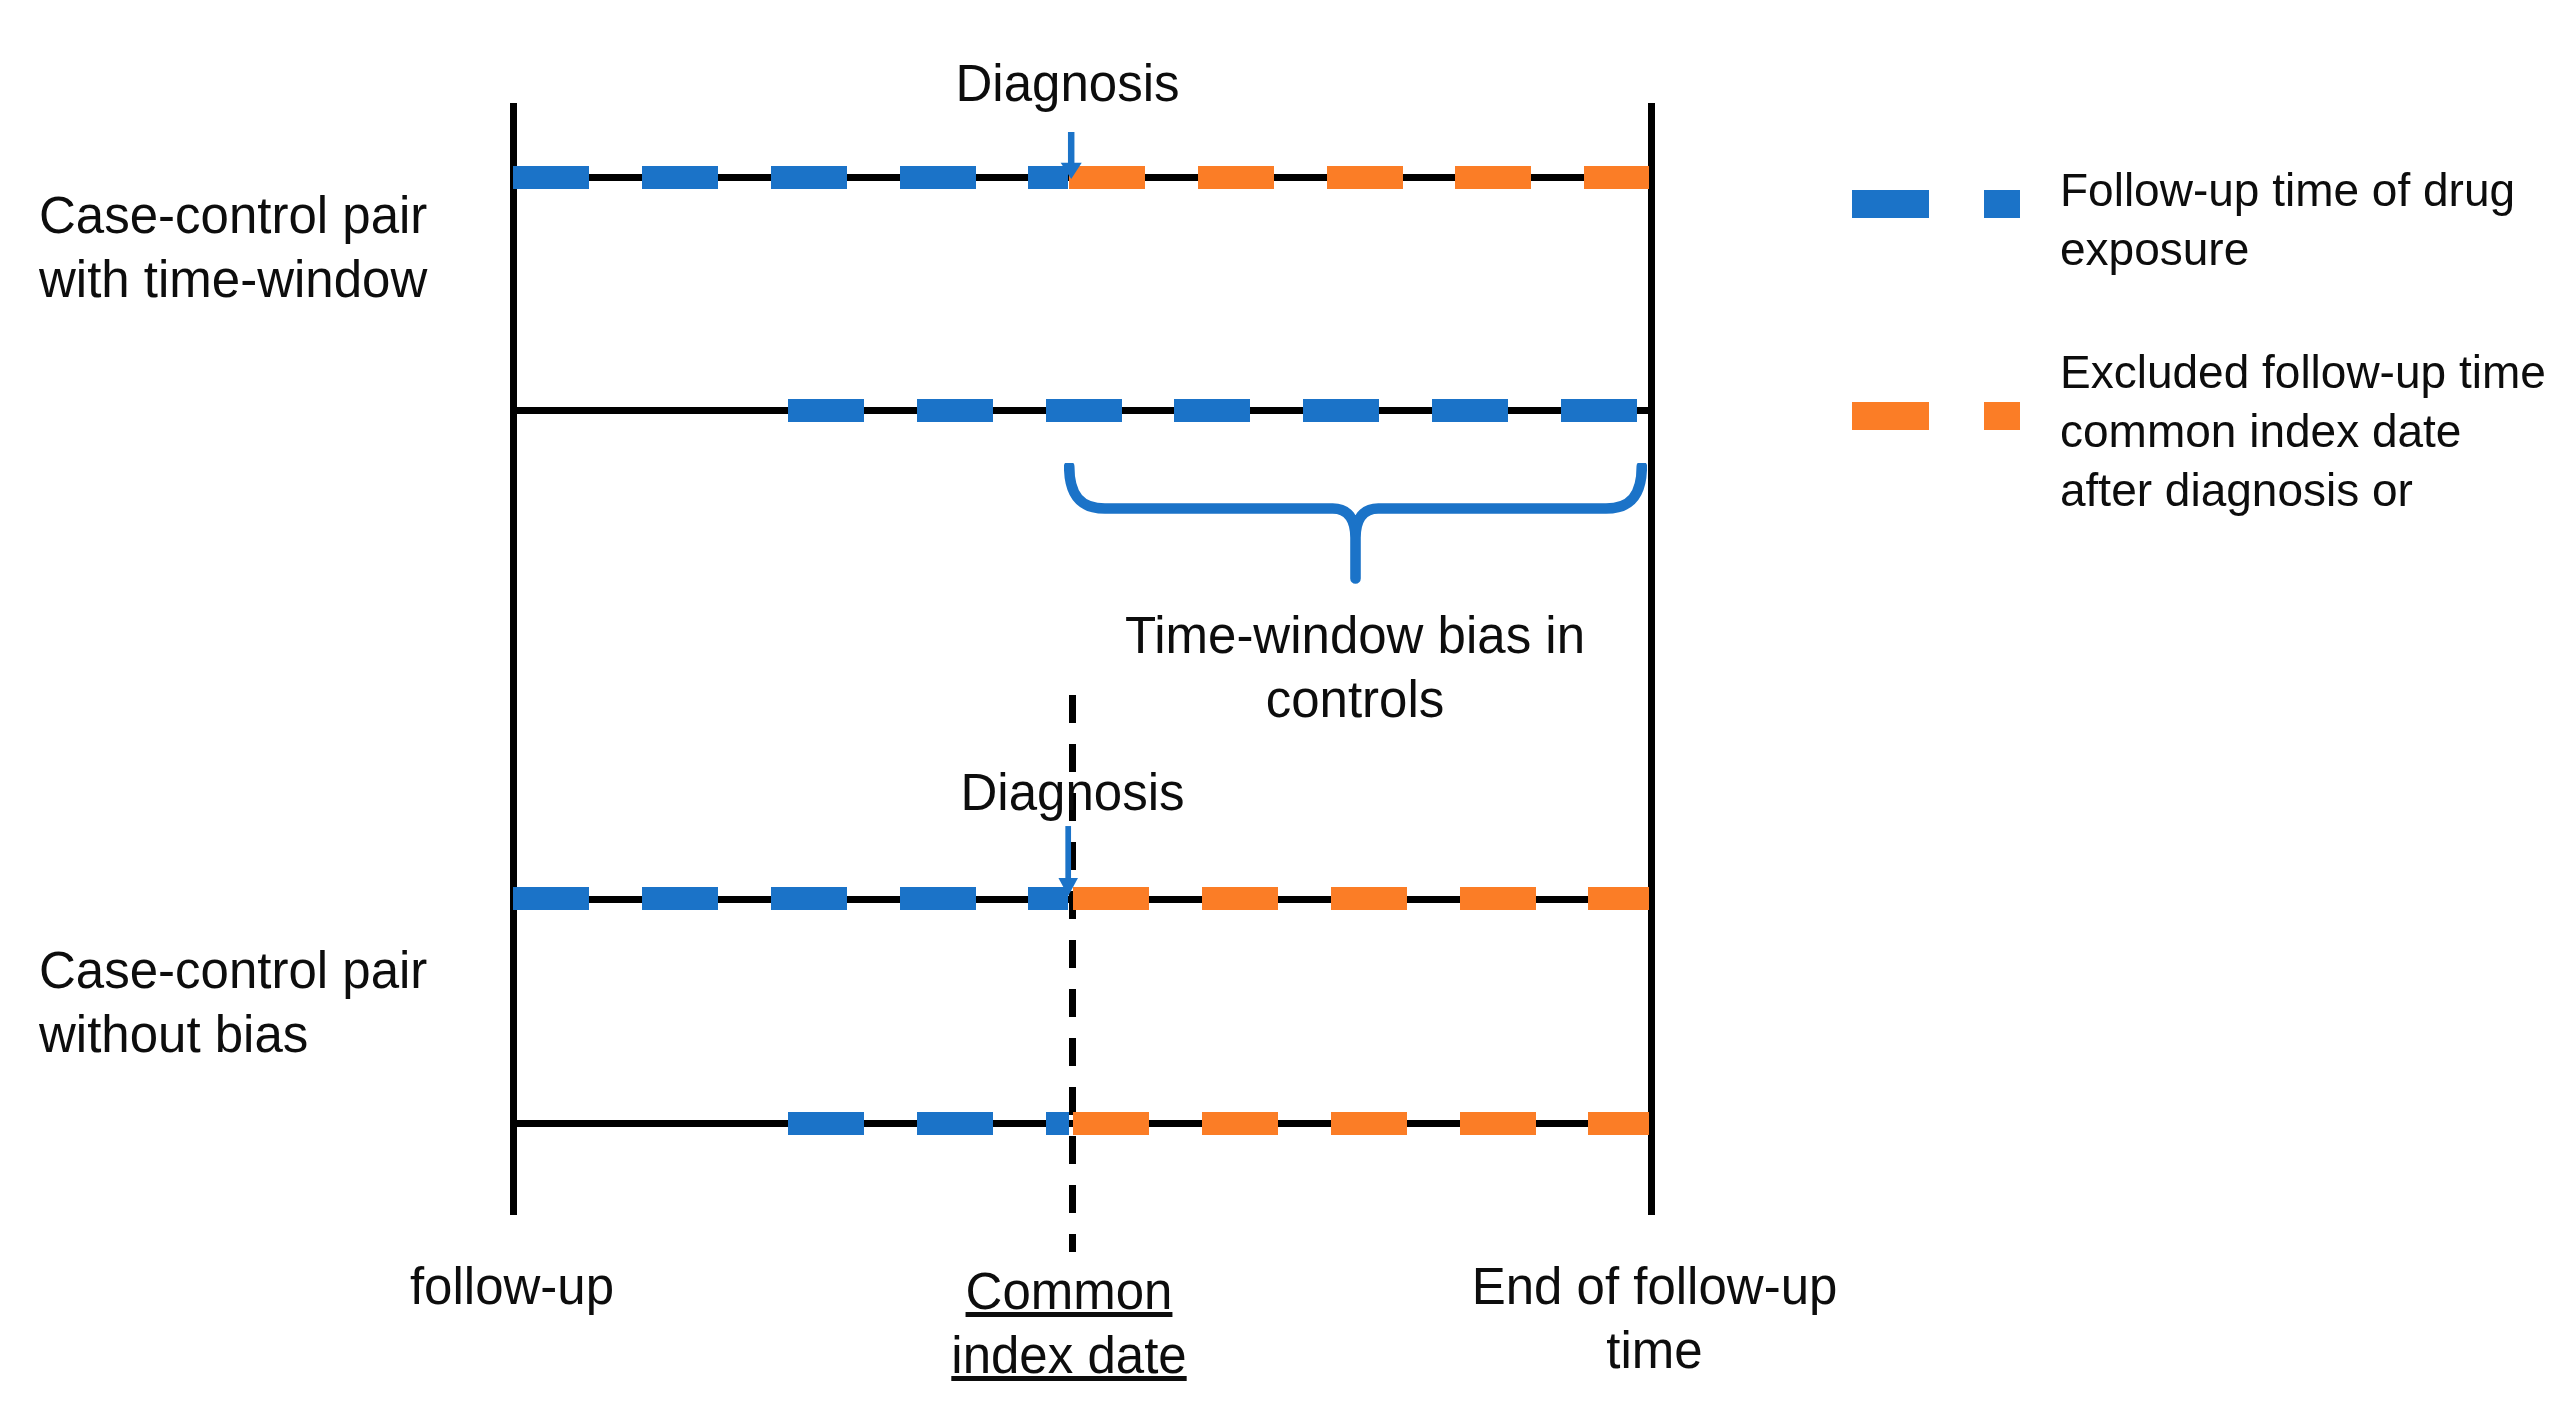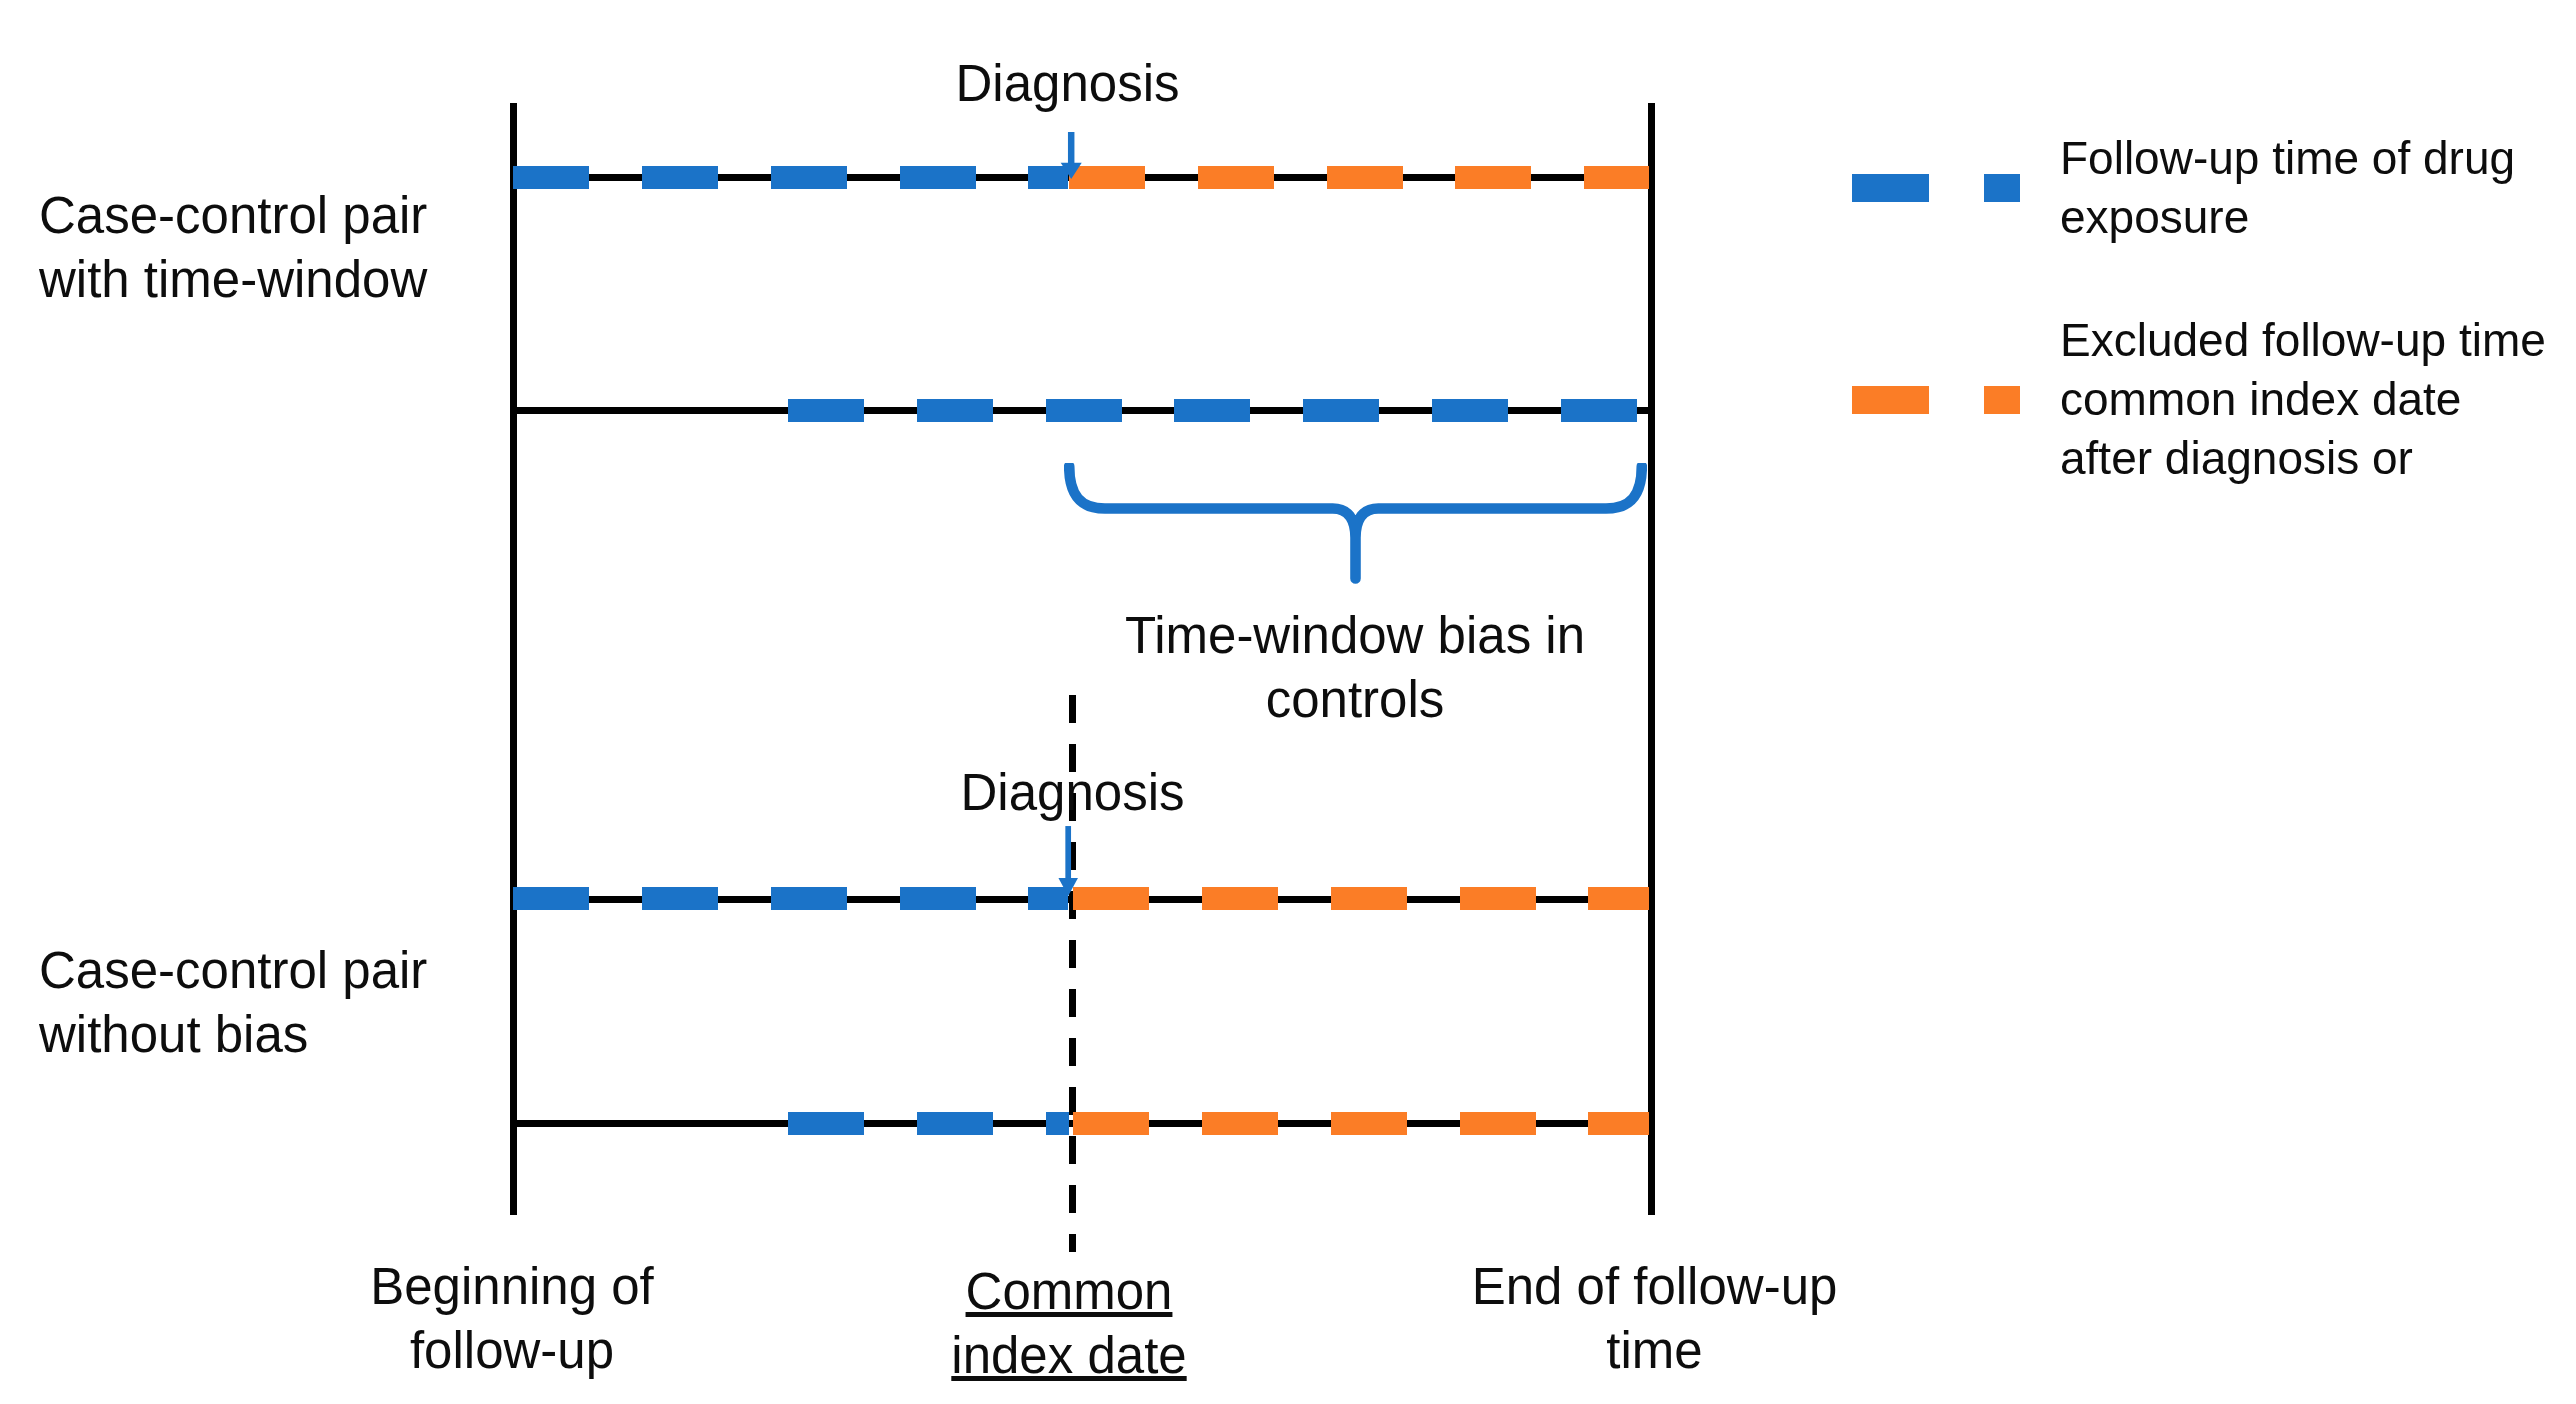--- a/index.html
+++ b/index.html
@@ -34,21 +34,21 @@
   #axis-index { left:906px; top:1260px; width:326px;text-decoration:underline; }
   #axis-end   { left:1459px; top:1255px; width:391px; }
   .legend-row { position:absolute; left:1852px; display:flex; align-items:center; gap:37px; }
   #legend-exposure { top:129px; }
   #legend-excluded { top:311px; }
   .swatch { display:flex; align-items:center; width:171px; flex:0 0 171px; }
   .sw-long  { width:77px; height:28px; }
   .sw-short { width:36px; height:28px; margin-left:55px; }
   .sw-blue   { background:var(--blue); }
   .sw-orange { background:var(--orange); }
-  .legend-text { font-size:46px; line-height:59px; color:#0d0d0d; }
+  .legend-text { font-size:46px; line-height:59px; color:#0d0d0d;margin-top:32px; }
 </style>
 </head>
 <body>
 
 <div id="canvas">
 
   <div id="left-boundary" class="vline"></div>
   <div id="right-boundary" class="vline"></div>
   <div id="index-dashed-line"></div>
 
@@ -117,21 +117,20 @@
 
   <svg id="brace" width="583" height="122" viewBox="0 0 716 150">
     <path d="M6 4 C6 40 20 56 50 56 L330 56 C348 56 358 68 358 92 L358 142 L358 92 C358 68 368 56 386 56 L666 56 C696 56 710 40 710 4" fill="none" stroke="var(--blue)" stroke-width="13" stroke-linecap="round" stroke-linejoin="round"></path>
   </svg>
   <div id="brace-label" class="txt center">
     <div>Time-window bias in</div>
     <div>controls</div>
   </div>
 
   <div id="axis-begin" class="txt center">
-    <div>Beginning of</div>
     <div>follow-up</div>
   </div>
   <div id="axis-index" class="txt center">
     <div>Common</div>
     <div>index date</div>
   </div>
   <div id="axis-end" class="txt center">
     <div>End of follow-up</div>
     <div>time</div>
   </div>

